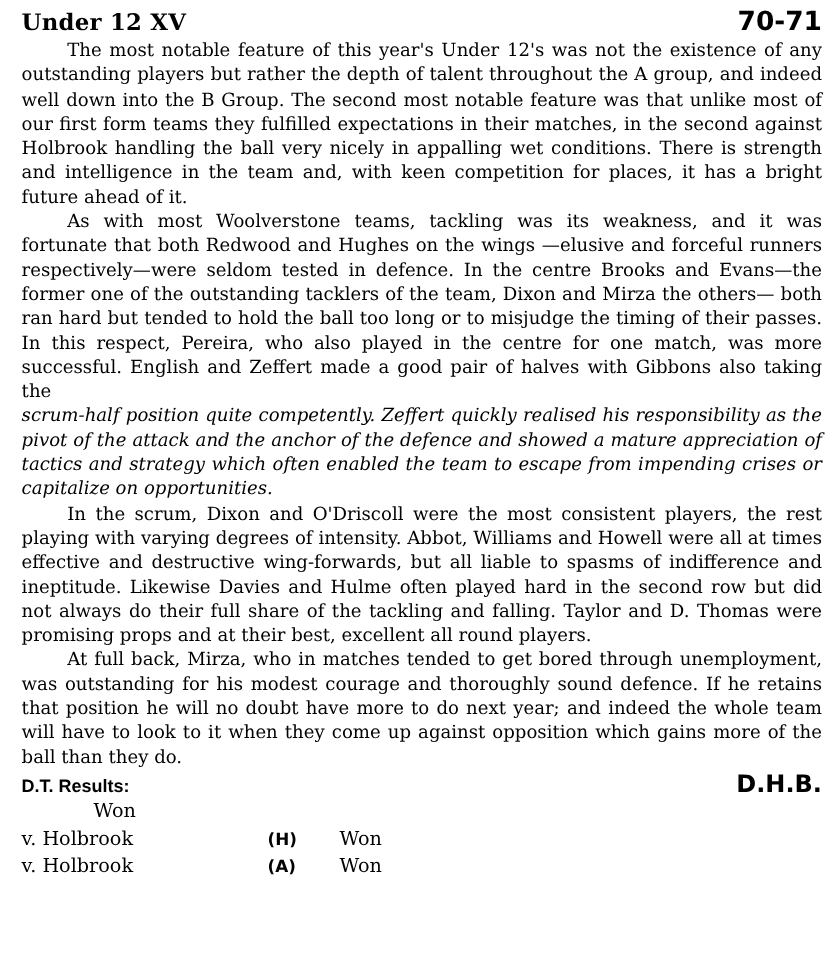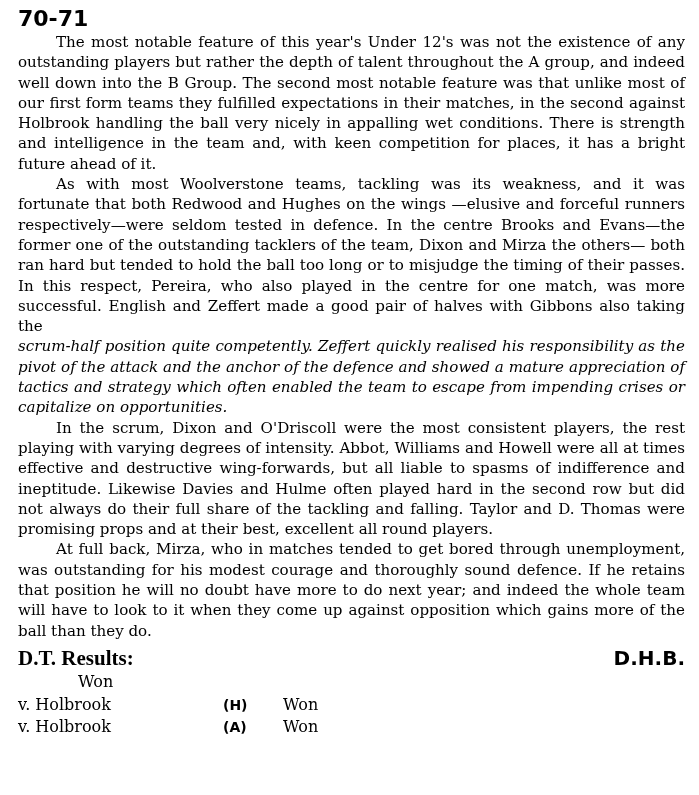--- a/index.html
+++ b/index.html
@@ -53,23 +53,23 @@
   }
   .para {
     margin: 0 0 0px 0;
     text-indent: 38px;
   }
   .para.no-indent {
     text-indent: 0;
     font-style: italic;
   }
   .results-head {
-    font-family: Liberation Serif, serif;
+    font-family: Liberation Sans, sans-serif;
     font-weight: bold;
-    font-size: 21px;
+    font-size: 15px;
     margin-top: 5px;
   }
   .results-row {
     display: flex;
     align-items: baseline;
     font-family: "DejaVu Serif", serif;
     font-size: 16px;
     line-height: 1.42;
   }
   .res-opp {
@@ -101,20 +101,21 @@
     justify-content: space-between;
     align-items: baseline;
   }
 </style>
 </head>
 <body>
 
 <div class="page">
 
   <div class="header">
+    <div class="header-title">Under 12 XV</div>
     <div class="header-pages">70-71</div>
   </div>
 
   <div class="body-text">
     <p class="para">The most notable feature of this year's Under 12's was not the existence of any outstanding players but rather the depth of talent throughout the A group, and indeed well down into the B Group. The second most notable feature was that unlike most of our first form teams they fulfilled expectations in their matches, in the second against Holbrook handling the ball very nicely in appalling wet conditions. There is strength and intelligence in the team and, with keen competition for places, it has a bright future ahead of it.</p>
     <p class="para">As with most Woolverstone teams, tackling was its weakness, and it was fortunate that both Redwood and Hughes on the wings —elusive and forceful runners respectively—were seldom tested in defence. In the centre Brooks and Evans—the former one of the outstanding tacklers of the team, Dixon and Mirza the others— both ran hard but tended to hold the ball too long or to misjudge the timing of their passes. In this respect, Pereira, who also played in the centre for one match, was more successful. English and Zeffert made a good pair of halves with Gibbons also taking the</p>
     <p class="para no-indent">scrum-half position quite competently. Zeffert quickly realised his responsibility as the pivot of the attack and the anchor of the defence and showed a mature appreciation of tactics and strategy which often enabled the team to escape from impending crises or capitalize on opportunities.</p>
     <p class="para">In the scrum, Dixon and O'Driscoll were the most consistent players, the rest playing with varying degrees of intensity. Abbot, Williams and Howell were all at times effective and destructive wing-forwards, but all liable to spasms of indifference and ineptitude. Likewise Davies and Hulme often played hard in the second row but did not always do their full share of the tackling and falling. Taylor and D. Thomas were promising props and at their best, excellent all round players.</p>
     <p class="para">At full back, Mirza, who in matches tended to get bored through unemployment, was outstanding for his modest courage and thoroughly sound defence. If he retains that position he will no doubt have more to do next year; and indeed the whole team will have to look to it when they come up against opposition which gains more of the ball than they do.</p>
   </div>

